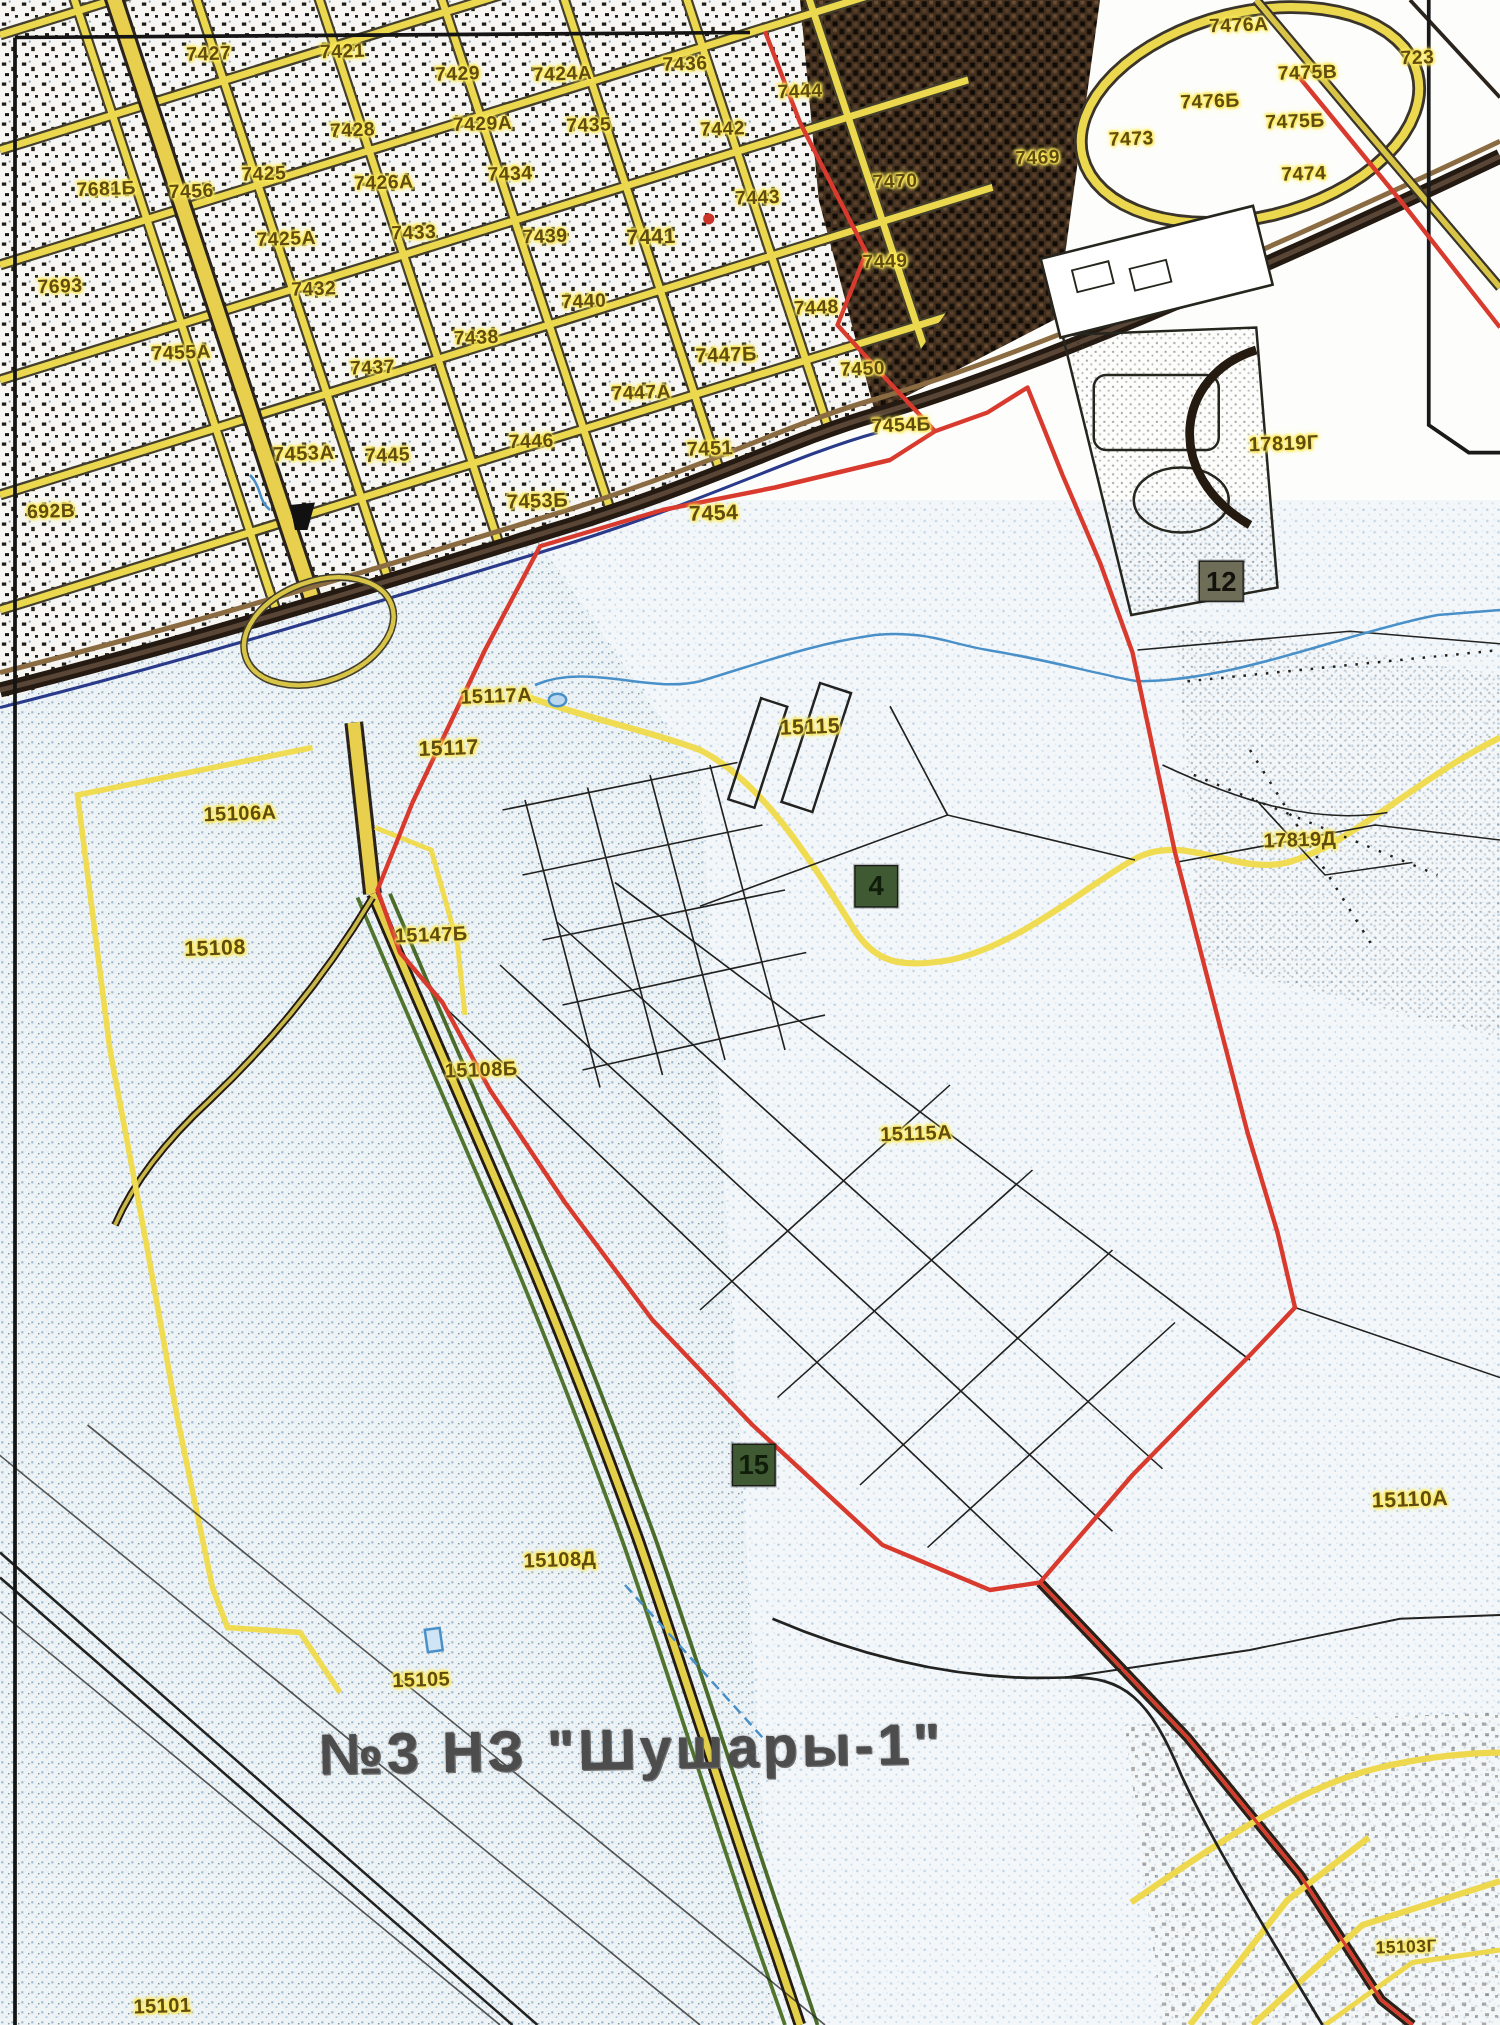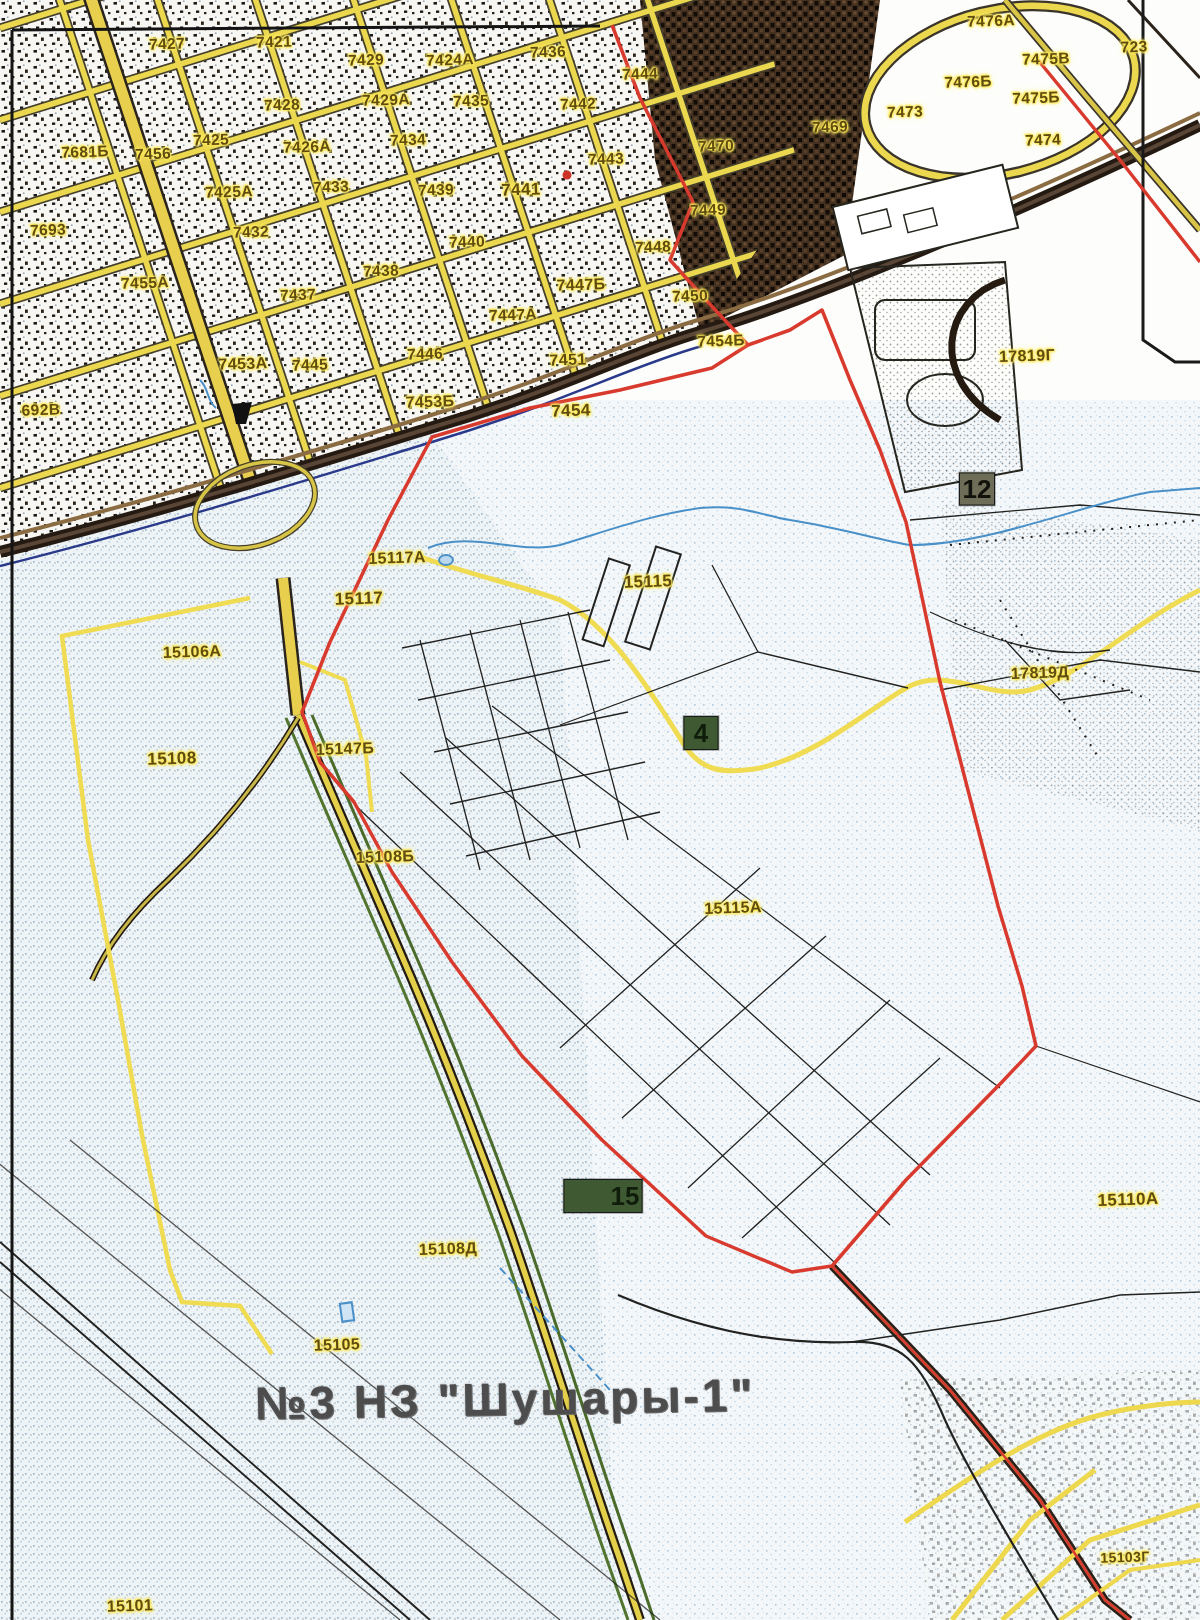--- a/index.html
+++ b/index.html
@@ -4,21 +4,21 @@
 <style>
   html,body{margin:0;padding:0;background:#e8e8e8;}
   .page{position:relative;width:1200px;height:1620px;background:#fdfdfb;overflow:hidden;
         font-family:"Liberation Sans",sans-serif;}
   .page svg{position:absolute;left:0;top:0;}
   .labels-layer{position:absolute;left:0;top:0;width:100%;height:100%;z-index:5;pointer-events:none;}
   .lbl{position:absolute;transform:translate(-50%,-50%) rotate(-2deg);
        font-weight:700;font-size:15.5px;color:#5f4c10;white-space:nowrap;letter-spacing:.4px;
        text-shadow:0 0 2px #ffe959,0 0 3px #ffe959,1px 1px 2px #ffe959,-1px -1px 2px #ffe959,0 0 6px #fff27e;}
   .marker{position:absolute;transform:translate(-50%,-50%);display:flex;align-items:center;justify-content:center;
-       font-weight:700;font-size:26px;border:1px solid #1a1a1a;box-shadow:0 0 0 1px rgba(0,0,0,.25);margin-top:24px;}
+       font-weight:700;font-size:22px;border:1px solid #1a1a1a;box-shadow:0 0 0 1px rgba(0,0,0,.25);}
   .marker.dark{width:34px;height:31px;background:#6e6e58;color:#12120c;}
   .marker.green{width:33px;height:32px;background:#3f5a33;color:#0f1d0a;}
   .map-title{position:absolute;left:505px;top:1399px;transform:translate(-50%,-50%) rotate(-1deg);
        font-weight:700;font-size:46px;color:#4d4d4d;letter-spacing:3px;white-space:nowrap;z-index:6;
        text-shadow:1px 1px 0 #6b6b6b,0 0 2px rgba(60,60,60,.5);}
 </style>
 </head>
 <body>
 
 <div class="page">
@@ -225,18 +225,18 @@
       <div class="lbl" style="left: 172px; top: 759px; font-size: 17px;">15108</div>
       <div class="lbl" style="left: 385px; top: 857px; font-size: 16px;">15108Б</div>
       <div class="lbl" style="left: 733px; top: 908px; font-size: 16px;">15115А</div>
       <div class="lbl" style="left: 1128px; top: 1200px; font-size: 17px;">15110А</div>
       <div class="lbl" style="left: 448px; top: 1249px; font-size: 16px;">15108Д</div>
       <div class="lbl" style="left: 337px; top: 1345px; font-size: 16px;">15105</div>
       <div class="lbl" style="left: 1125px; top: 1557px; font-size: 14px;">15103Г</div>
       <div class="lbl" style="left: 130px; top: 1606px; font-size: 16px;">15101</div>
       <div class="marker dark" style="left: 977px; top: 465px;">12</div>
       <div class="marker green" style="left: 701px; top: 709px;">4</div>
-      <div class="marker green" style="left: 603px; top: 1172px; padding-left: 44px;">15</div>
+      <div class="marker green" style="left: 603px; top: 1172px;">15</div>
     </div>
 
 <div class="map-title">№3  НЗ "Шушары-1"</div>
 
 </div>
 
 </body></html>

